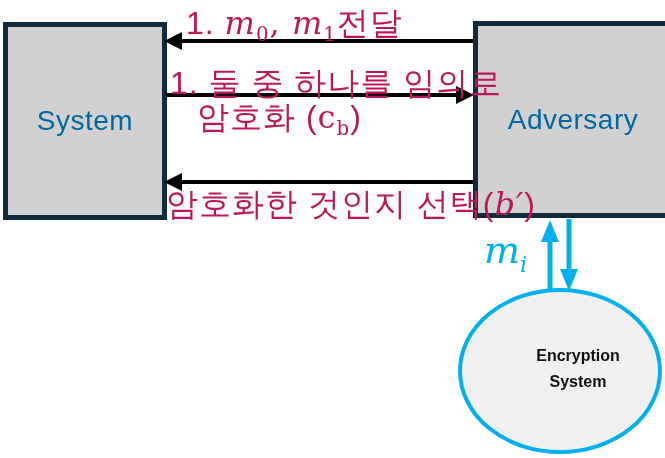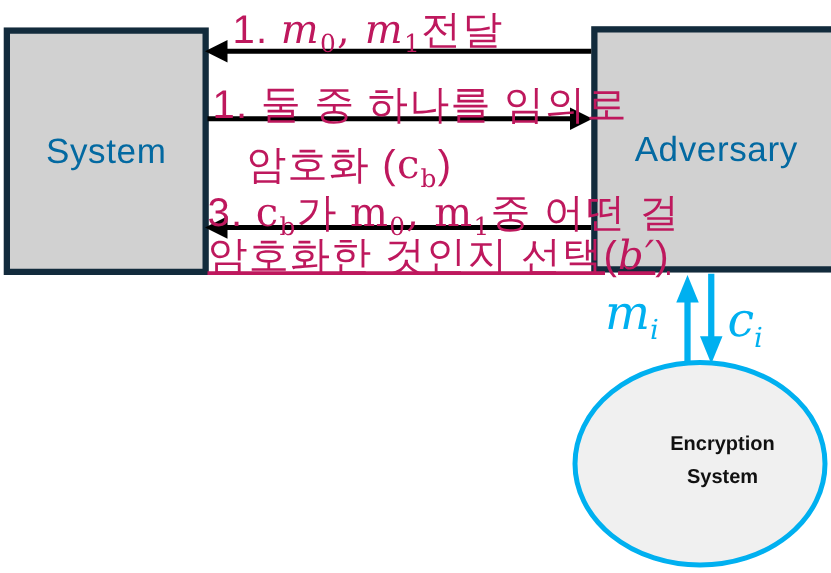--- a/index.html
+++ b/index.html
@@ -37,23 +37,23 @@
   .msg-label {
     position: absolute;
     font-size: 32px;
     color: #be185d;
     letter-spacing: 1px;
     white-space: nowrap;
     text-align: right;
   }
   #msg1-label  { left: 186px; top: 2px;   }
   #msg2-line1  { left: 170px; top: 62px;  }
-  #msg2-line2  { left: 197px; top: 96px; margin-top: 14px;  }
+  #msg2-line2  { left: 197px; top: 96px;  }
   #msg3-line1  { left: 166px; top: 149px; }
-  #msg3-line2  { left: 166px; top: 183px; text-decoration: underline; }
+  #msg3-line2  { left: 166px; top: 183px; }
   .seg-mi { font-family: "DejaVu Serif", serif; font-style: italic; }
   .seg-mr { font-family: "DejaVu Serif", serif; }
   .seg-sub {
     font-family: "DejaVu Serif", serif;
     font-size: 0.62em;
     vertical-align: sub;
   }
   .seg-subi {
     font-family: "DejaVu Serif", serif;
     font-style: italic;
@@ -123,24 +123,22 @@
       <line x1="569" y1="219" x2="569" y2="271" stroke="#00b0f0" stroke-width="5"></line>
       <polygon points="569,291 560,269 578,269" fill="#00b0f0"></polygon>
     </g>
   </svg>
 
   <div id="msg1-label" class="msg-label"><span>1. </span><span class="seg-mi">m</span><span class="seg-sub">0</span><span class="seg-mr">, </span><span class="seg-mi">m</span><span class="seg-sub">1</span><span>전달</span></div>
 
   <div id="msg2-line1" class="msg-label"><span>1. 둘 중 하나를 임의로</span></div>
   <div id="msg2-line2" class="msg-label"><span>암호화 (</span><span class="seg-mr">c</span><span class="seg-sub">b</span><span>)</span></div>
 
-  <div id="msg3-line1" class="msg-label"><span>3. </span><span class="seg-mr">c</span><span class="seg-sub">b</span><span>가 </span><span class="seg-mr">m</span><span class="seg-sub">0</span><span class="seg-mr">, </span><span class="seg-mr">m</span><span class="seg-sub">1</span><span>중 어떤 걸</span></div>
   <div id="msg3-line2" class="msg-label"><span>암호화한 것인지 선택(</span><span class="seg-mi">b′</span><span>)</span></div>
 
   <div id="mi-label" class="oracle-io-label"><span class="seg-mi">m</span><span class="seg-subi">i</span></div>
-  <div id="ci-label" class="oracle-io-label"><span class="seg-mi">c</span><span class="seg-subi">i</span></div>
 
   <div id="oracle-text">
     <div>Encryption</div>
     <div>System</div>
   </div>
 
 </div>
 
 </body></html>

